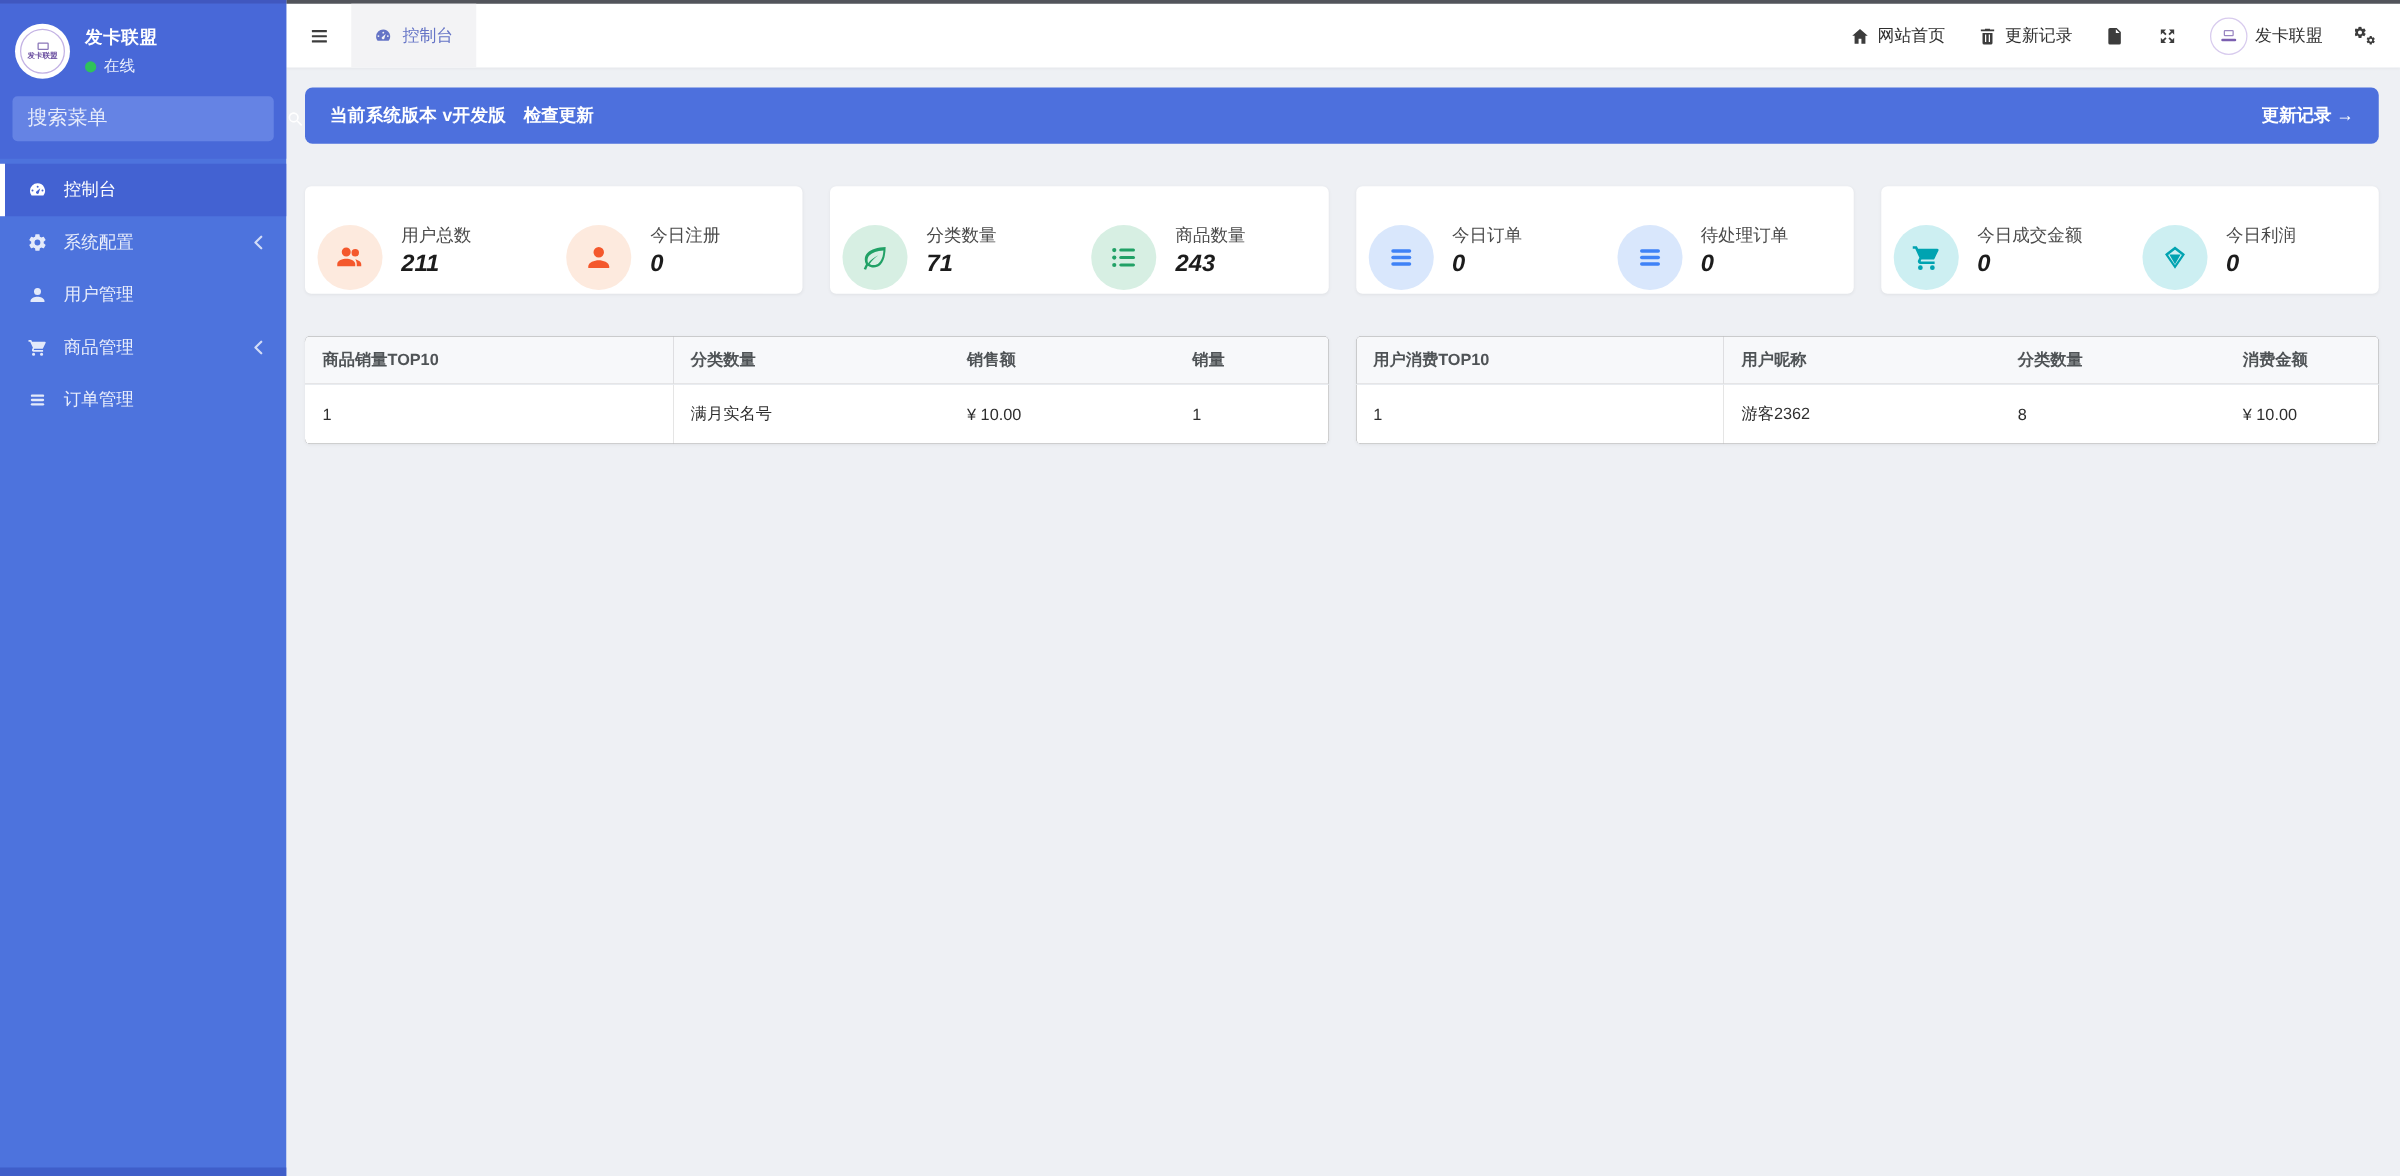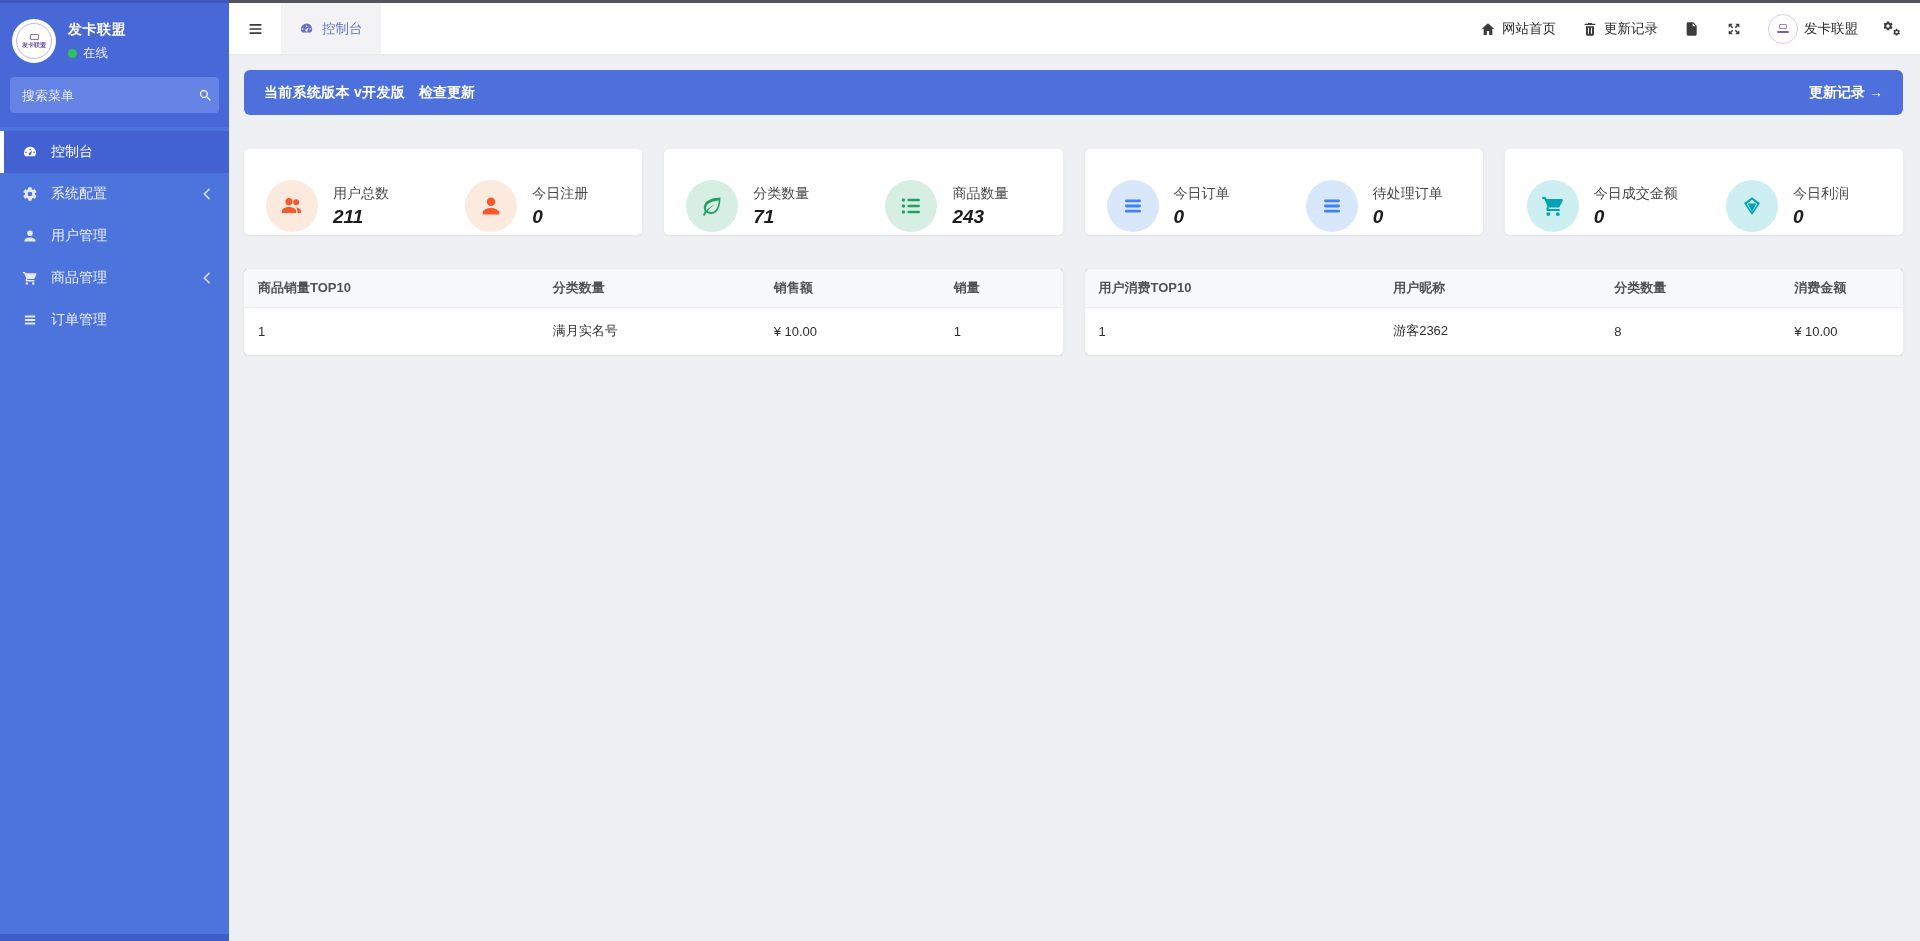--- a/index.html
+++ b/index.html
@@ -12,21 +12,21 @@
   .brand { display:flex; align-items:center; padding:16px 12px 12px 12px; }
   .avatar { width:44px; height:44px; border-radius:50%; background:#fff; flex-shrink:0; display:flex; align-items:center; justify-content:center; }
   .avatar-inner { width:36px; height:36px; border-radius:50%; border:1px solid #c3b2e4; display:flex; flex-direction:column; align-items:center; justify-content:center; color:#6b4fa0; font-size:6px; font-weight:bold; line-height:7px; text-align:center; }
   .avatar-inner .mini-box { width:9px; height:6px; border:1px solid #8a76b8; border-radius:1px; margin-bottom:2px; }
   .brand-txt { margin-left:12px; }
   .brand-title { color:#fff; font-size:14px; font-weight:bold; letter-spacing:.5px; }
   .brand-status { display:flex; align-items:center; margin-top:6px; }
   .dot { width:9px; height:9px; border-radius:50%; background:#2fc25b; margin-right:6px; }
   .status-txt { color:#e9eefc; font-size:12.5px; }
   .search-wrap { margin:2px 10px 0 10px; background:#6583e4; border-radius:4px; height:36px; display:flex; align-items:center; padding:0 12px; }
-  .search-wrap input { flex:1; background:transparent; border:none; outline:none; color:#ffffff; font-size:13px; font-family:inherit; }
+  .search-wrap input { flex:1; background:transparent; border:none; outline:none; color:#ffffff; font-size:16px; font-family:inherit; }
   .search-wrap input::placeholder { color:#e6ebfb; opacity:1; }
   .search-ic { width:15px; height:15px; fill:#fff; flex-shrink:0; }
 
   .nav { margin-top:4px; }
   .nav-item { height:42px; display:flex; align-items:center; padding:0 14px 0 22px; color:rgba(255,255,255,.88); font-size:14px; cursor:pointer; }
   .nav-item svg { width:16px; height:16px; fill:rgba(255,255,255,.85); flex-shrink:0; }
   .nav-item .lbl { margin-left:13px; }
   .nav-item.active { background:#4362d2; border-left:4px solid #ffffff; padding-left:18px; color:#fff; }
   .nav-item.active svg { fill:#fff; }
   .chev { margin-left:auto; width:10px; height:10px; stroke:rgba(255,255,255,.75); fill:none !important; stroke-width:2.6; }
@@ -50,21 +50,21 @@
 
   .content { padding:16px 17px 0 15px; }
 
   .banner { height:45px; background:#4d70dd; border-radius:6px; display:flex; align-items:center; padding:0 20px; color:#fff; font-size:14px; font-weight:bold; }
   .banner .ver { letter-spacing:.3px; }
   .banner .chk { margin-left:14px; cursor:pointer; }
   .banner .log { margin-left:auto; cursor:pointer; }
 
   .cards { display:flex; gap:22px; margin-top:34px; }
   .card { flex:1; height:86px; background:#fff; border-radius:5px; box-shadow:0 1px 3px rgba(0,0,0,.06); display:flex; align-items:center; }
-  .stat { width:50%; display:flex; align-items:center; padding-left:22px;margin-top:28px; }
+  .stat { width:50%; display:flex; padding-left:10px;margin-top:28px; }
   .stat-ic { width:52px; height:52px; border-radius:50%; display:flex; align-items:center; justify-content:center; flex-shrink:0; }
   .stat-ic svg { width:24px; height:24px; }
   .stat-txt { margin-left:15px; }
   .stat-lbl { font-size:14px; color:#4a4a4a; }
   .stat-val { font-size:19px; font-weight:bold; color:#1c1c1c; margin-top:3px;font-style:italic; }
   .ic-orange { background:#fdeade; } .ic-orange svg { fill:#f4582c; }
   .ic-green  { background:#d7efe3; } .ic-green svg  { fill:#21a166; }
   .ic-blue   { background:#d9e7fc; } .ic-blue svg   { fill:#3f82f6; }
   .ic-teal   { background:#cdeff2; } .ic-teal svg   { fill:#00a3b1; }
 

